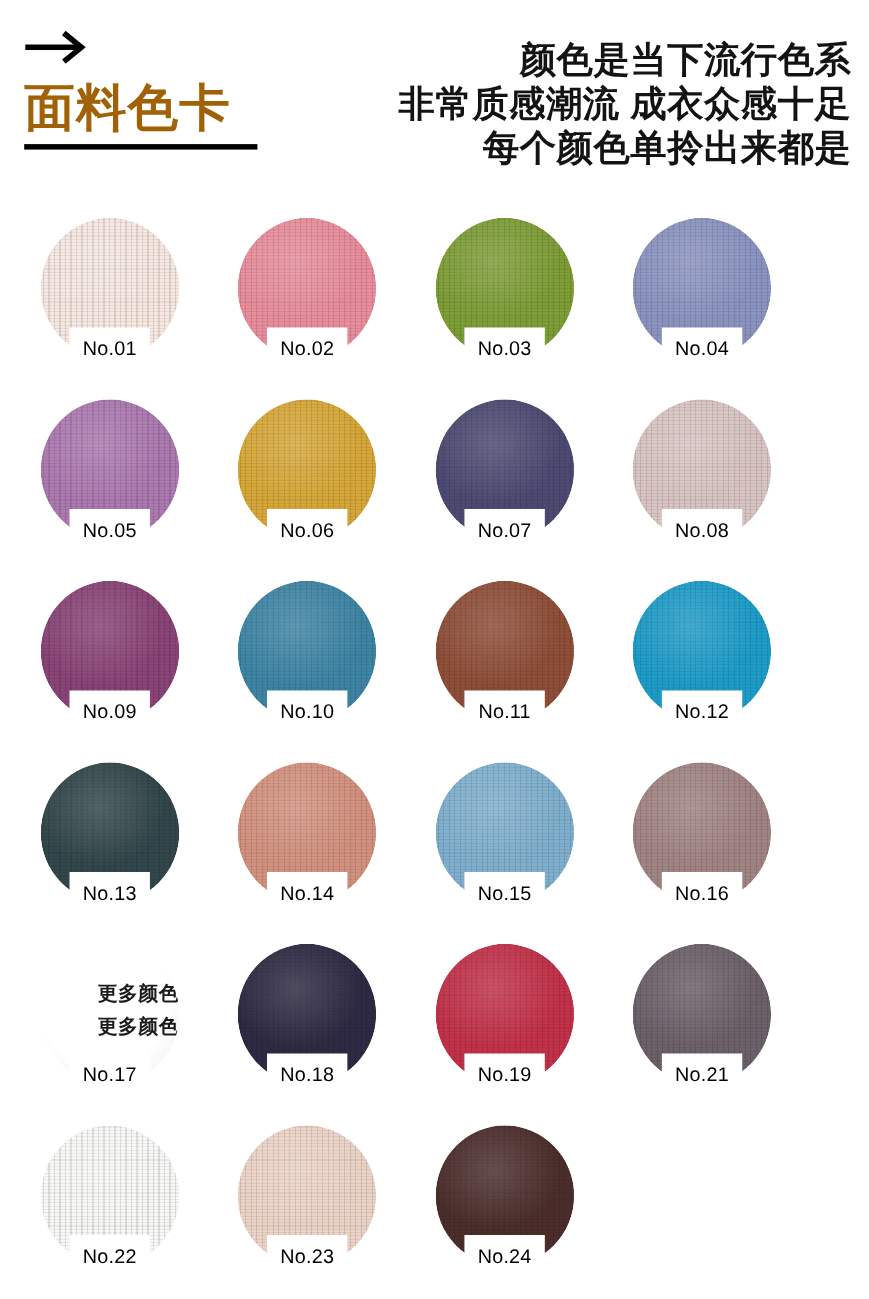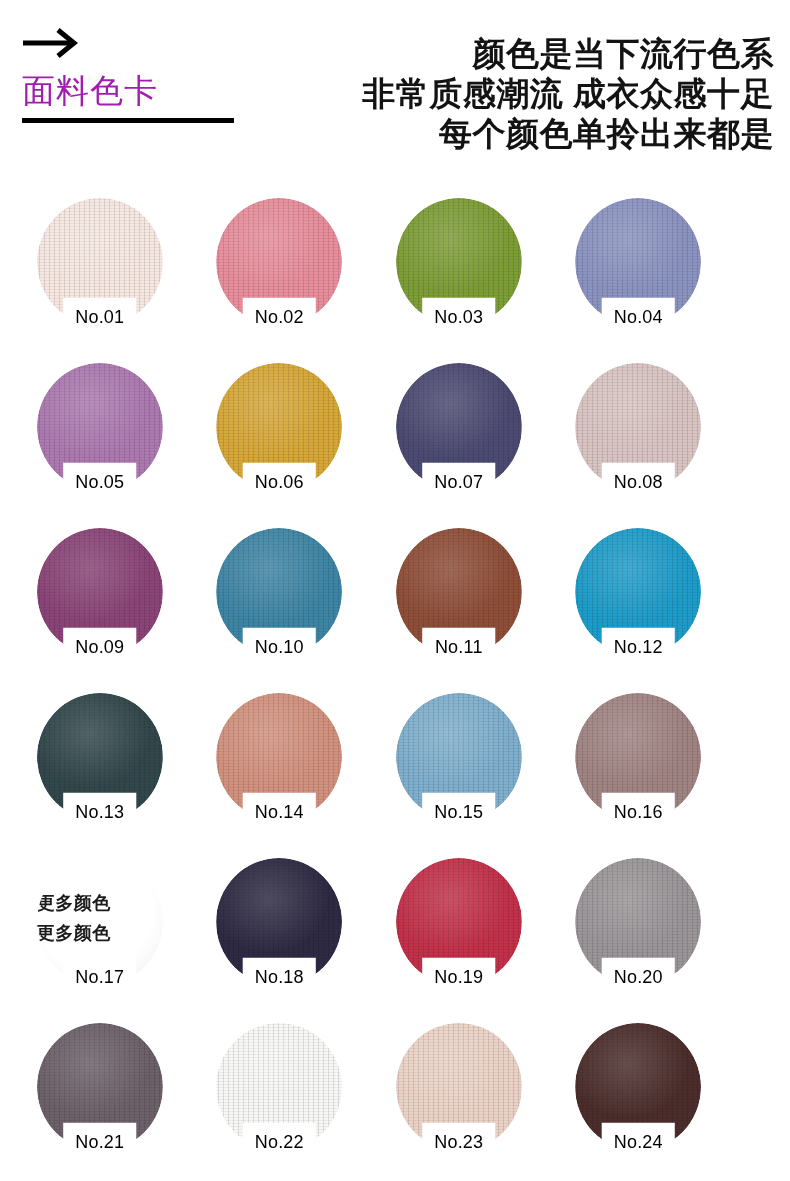--- a/index.html
+++ b/index.html
@@ -33,25 +33,25 @@
   }
 
   #arrow-icon {
     display: block;
     width: 56px;
     height: 30px;
     margin-bottom: 16px;
   }
 
   #page-title {
-    font-size: 33px;
-    font-weight: 400;
+    font-size: 46px;
+    font-weight: 700;
     letter-spacing: 1px;
     line-height: 1.05;
-    color: #a21caf;
+    color: #a16207;
     white-space: nowrap;
   }
 
   #title-underline {
     width: 212px;
     height: 5px;
     background: #000;
     margin-top: 9px;
   }
 
@@ -161,21 +161,21 @@
   }
   .swatch-disc.is-placeholder .swatch-shade {
     background: radial-gradient(ellipse 118% 118% at 50% 48%,
         rgba(0,0,0,0.00) 62%, rgba(0,0,0,0.07) 100%);
   }
 
   .placeholder-text {
     position: absolute;
     left: 0; right: 0;
     top: 30px;
-    text-align: left;
+    text-align: right;
     font-size: 18px;
     font-weight: 700;
     line-height: 30px;
     color: #1b1b1b;
     letter-spacing: 0.5px;
   }
   .placeholder-text span { display: block; }
 
   
   .swatch-label {
@@ -365,28 +365,20 @@
     <div class="swatch-cell">
       <div class="swatch-disc">
         <div class="swatch-fill" style="background: rgb(194, 49, 73);"></div>
         <div class="swatch-texture"></div>
         <div class="swatch-shade"></div>
       </div>
       <div class="swatch-label">No.19</div>
     </div>
     <div class="swatch-cell">
       <div class="swatch-disc">
-        <div class="swatch-fill" style="background: rgb(154, 149, 152);"></div>
-        <div class="swatch-texture"></div>
-        <div class="swatch-shade"></div>
-      </div>
-      <div class="swatch-label">No.20</div>
-    </div>
-    <div class="swatch-cell">
-      <div class="swatch-disc">
         <div class="swatch-fill" style="background: rgb(108, 96, 105);"></div>
         <div class="swatch-texture"></div>
         <div class="swatch-shade"></div>
       </div>
       <div class="swatch-label">No.21</div>
     </div>
     <div class="swatch-cell">
       <div class="swatch-disc">
         <div class="swatch-fill" style="background: rgb(247, 247, 245);"></div>
         <div class="swatch-texture"></div>

